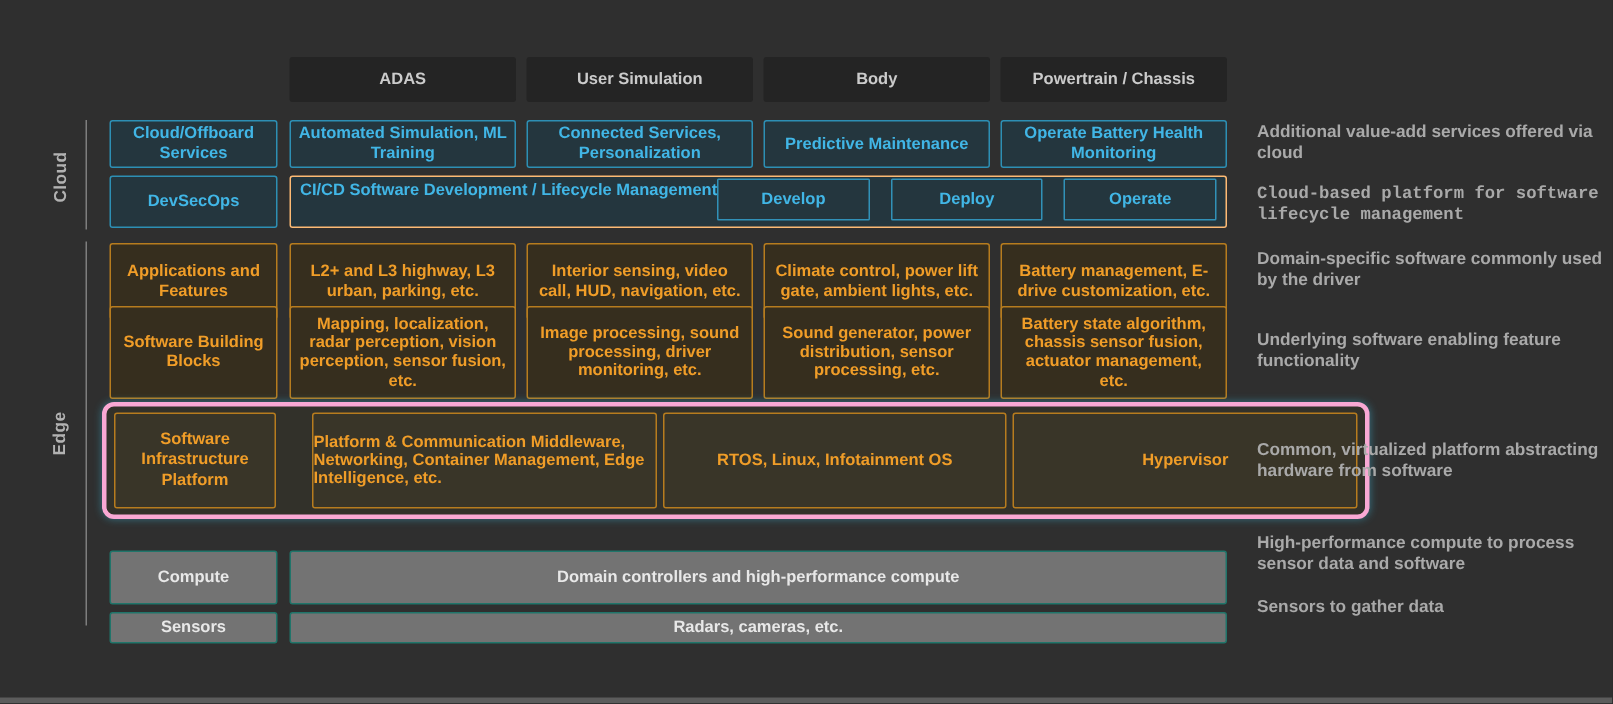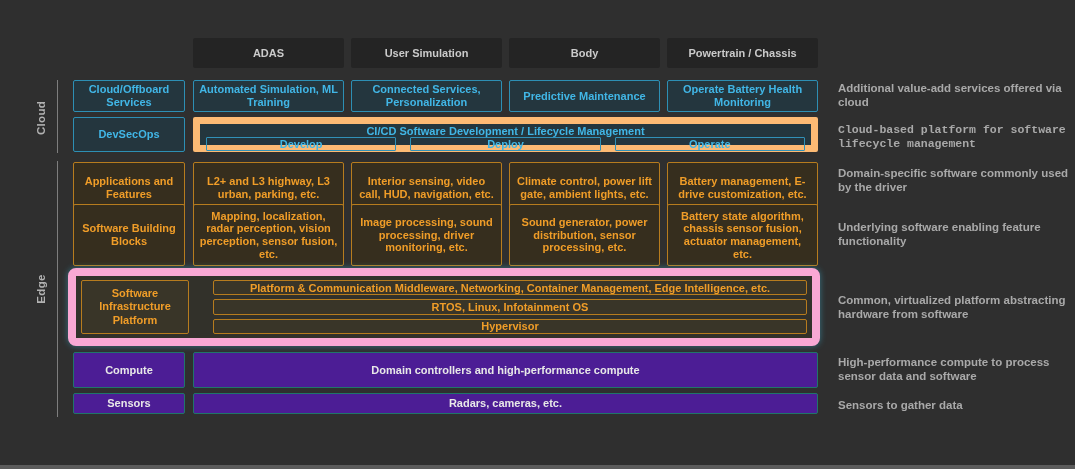--- a/index.html
+++ b/index.html
@@ -24,47 +24,47 @@
        font-size:11px;line-height:1.15;padding:2px 5px;box-sizing:border-box;border-radius:2px;}
   
   #header-row{position:absolute;left:193px;width:625px;top:38px;height:30px;display:flex;gap:7px;}
   #header-row>div{flex:1;}
   .hdr{background:#242424;color:#cbcbcb;font-weight:700;font-size:11px;border-radius:2px;}
   
   .c-box{background:#24363e;border:1px solid #2d8fb4;color:#41b6e6;font-weight:600;}
   
   .o-box{background:#362e1e;border:1px solid #b77c1e;color:#f09d28;font-weight:600;}
   
-  .t-box{background:#4c1d95;border:1px solid #20756a;color:#e8e8e8;font-weight:600;}
+  .t-box{background:#737373;border:1px solid #20756a;color:#e8e8e8;font-weight:600;margin-top:15px;}
   
   #row-cloud-services{top:80px;height:32px;}
   #row-devsecops{top:117px;height:35px;}
   #row-applications{top:162px;height:51px;}
   #row-building-blocks{top:204px;height:62px;}
   #row-compute{top:352px;height:36px;}
   #row-sensors{top:393px;height:21px;}
   #row-cloud-services .box,#row-devsecops .row-label,
   #row-applications .box,#row-building-blocks .box,
   #row-compute .box,#row-sensors .box{height:100%;}
   
-  .cicd{flex:1;display:flex;flex-direction:column;background:#24363e;border:7px solid #fdba74;
+  .cicd{flex:1;display:flex;background:#24363e;border:1px solid #fdba74;
         box-sizing:border-box;border-radius:2px;padding:1px 6px 4px 6px;}
   .cicd-title{height:15px;display:flex;align-items:center;justify-content:center;
               color:#41b6e6;font-size:11px;font-weight:600;}
   .cicd-stages{flex:1;display:flex;gap:14px;}
   .cicd-stages>div{flex:1;border:1px solid #3191b8;display:flex;align-items:center;justify-content:center;
                    color:#41b6e6;font-size:11px;font-weight:600;border-radius:1px;}
   
-  #row-infrastructure{position:absolute;left:68px;top:268px;width:752px;height:78px;
-      border:8px solid #f9a8d4;border-radius:8px;background:#32312a;box-sizing:border-box;
+  #row-infrastructure{position:absolute;left:68px;top:268px;width:845px;height:78px;
+      border:3px solid #f9a8d4;border-radius:8px;background:#32312a;box-sizing:border-box;
       display:flex;gap:24px;padding:4px 5px;box-shadow:0 0 6px rgba(63,198,234,.45);}
   #row-infrastructure .row-label{flex:0 0 108px;background:#393528;border:1px solid #b77c1e;
       display:flex;align-items:center;justify-content:center;text-align:center;
       color:#f09d28;font-size:11px;font-weight:600;line-height:1.2;border-radius:2px;box-sizing:border-box;}
-  .layers{flex:1;display:flex;flex-direction:column;gap:4px;}
+  .layers{flex:1;display:flex;flex-direction:row;gap:4px;}
   .layers>div{flex:1;background:#393528;border:1px solid #b77c1e;display:flex;align-items:center;
       justify-content:center;color:#f09d28;font-size:11px;font-weight:600;border-radius:2px;box-sizing:border-box;}
   
   .wide-cell{flex:1;}
   
   .annot{position:absolute;left:838px;width:232px;color:#a9a9a9;font-size:11.5px;
          font-weight:700;line-height:1.18;}
   #annot-0{top:82px;} #annot-1{top:123px;font-family:Liberation Mono, monospace;} #annot-2{top:167px;} #annot-3{top:221px;}
   #annot-4{top:294px;} #annot-5{top:356px;} #annot-6{top:399px;}
   

